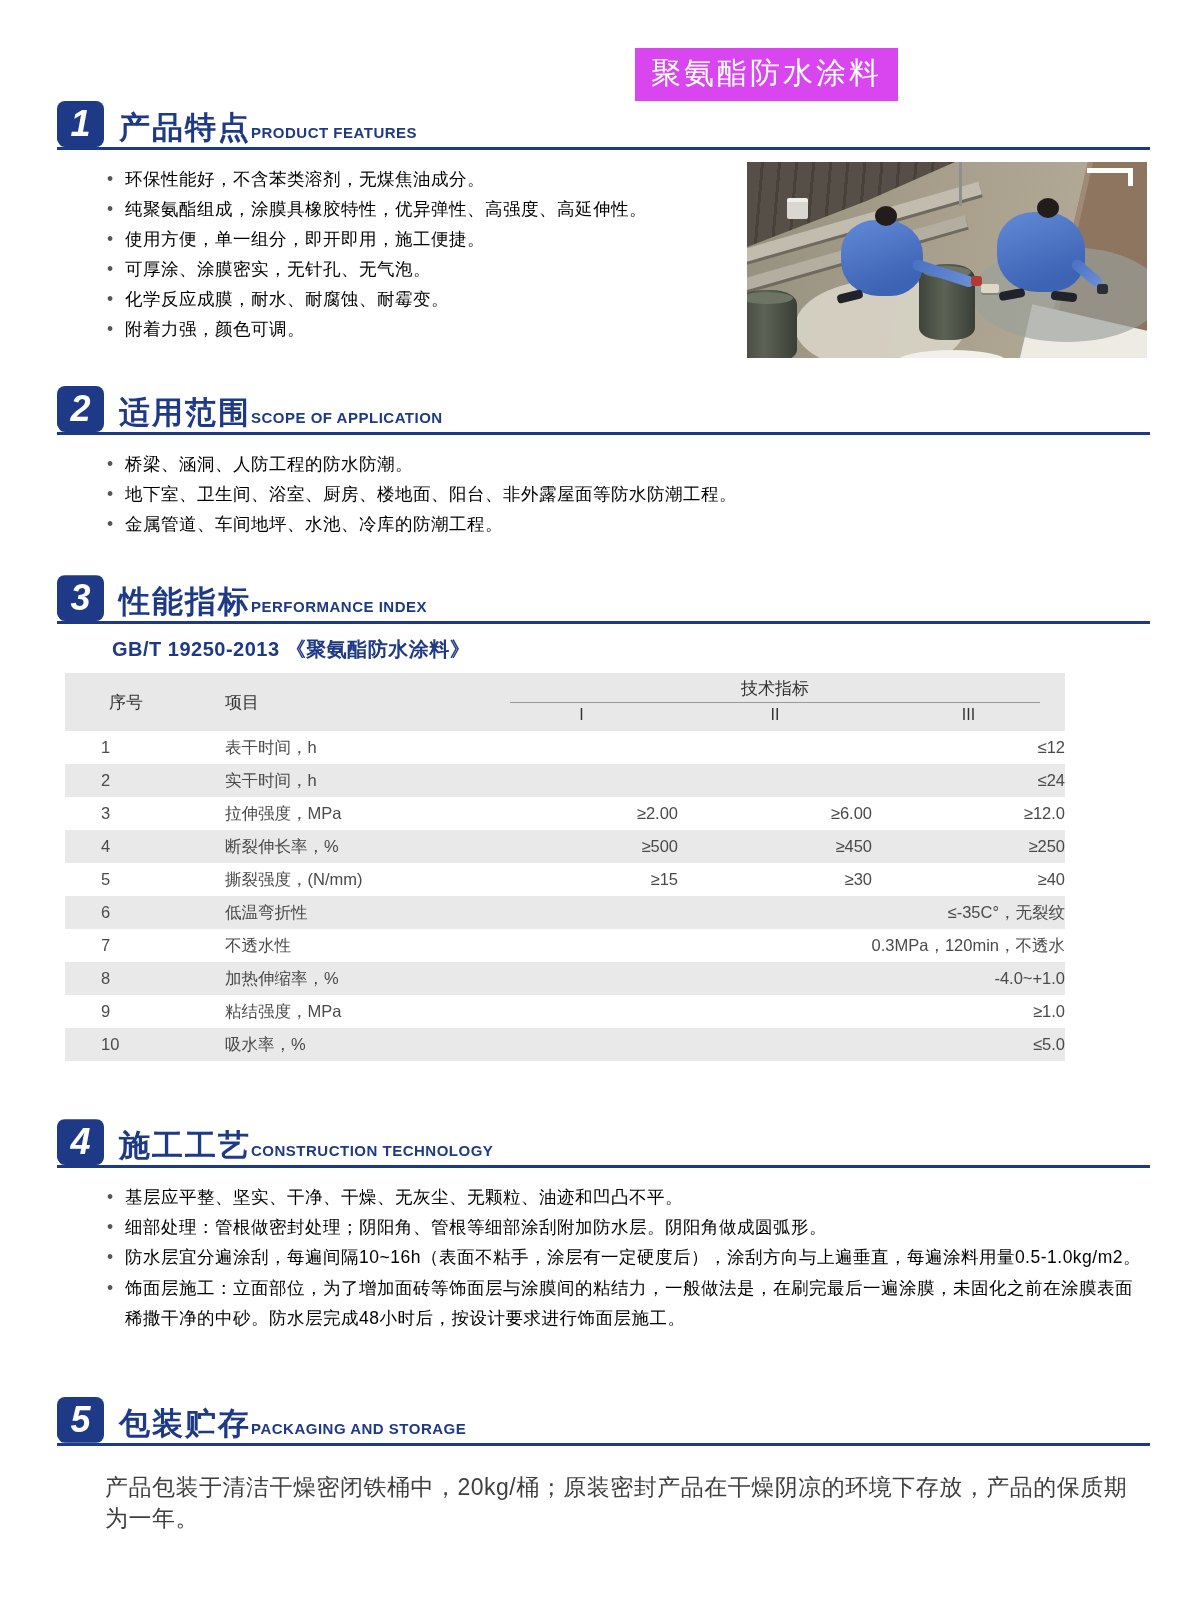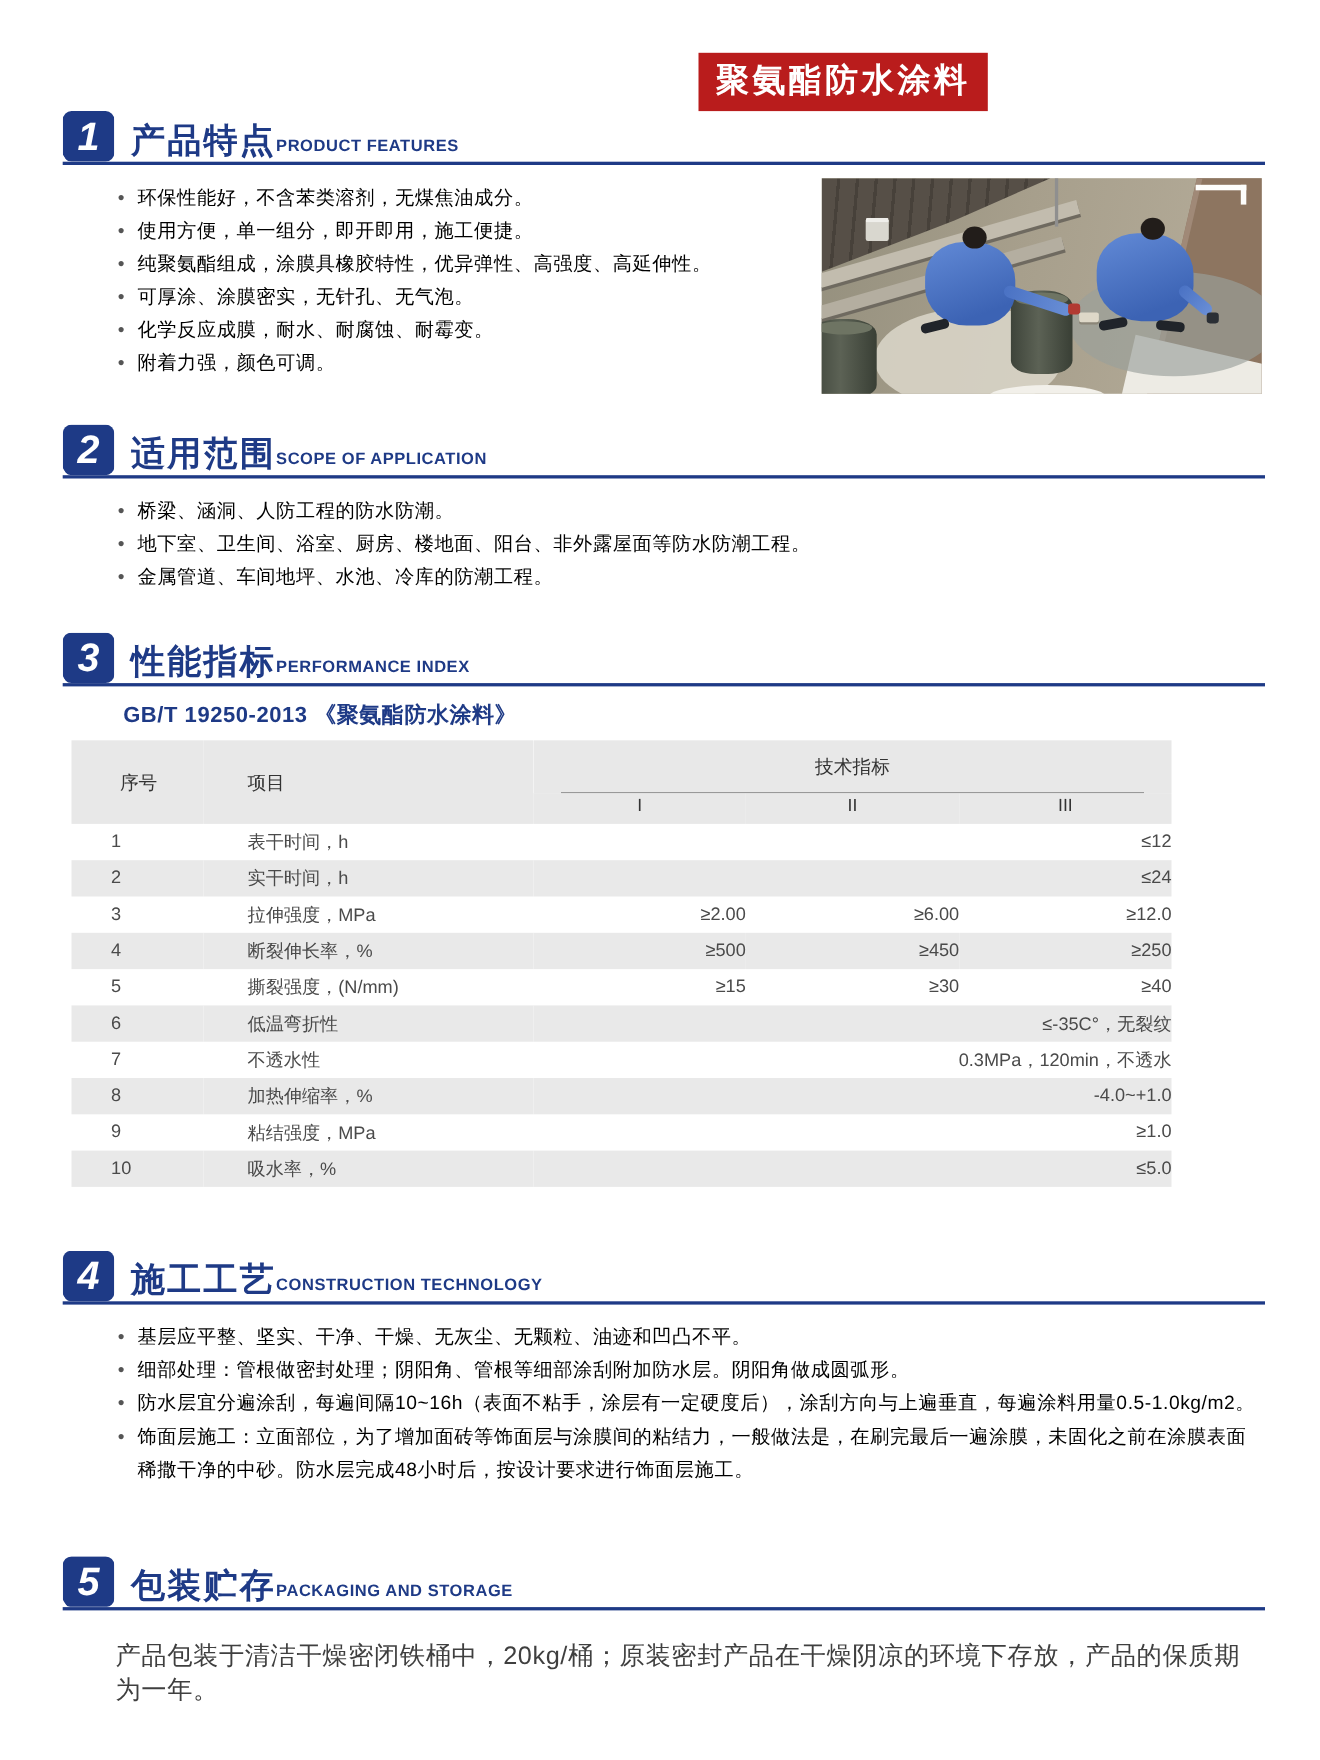--- a/index.html
+++ b/index.html
@@ -1,22 +1,22 @@
 <!DOCTYPE html>
 <html><head>
 <meta charset="utf-8">
 <style>
   * { box-sizing: border-box; margin: 0; padding: 0; }
   html,body { background:#fff; }
   body { font-family: "Liberation Sans", "DejaVu Sans", sans-serif; color:#3c3c3c; }
   .page { position:relative; width:1200px; height:1600px; margin:0 auto; background:#fff; padding:0 50px 0 57px; overflow:hidden; }
 
   
-  .banner { display:inline-block; margin:48px 0 0 578px; background:#b91c1c; color:#fff;
-            font-size:30px; font-weight:bold; letter-spacing:3px; padding:5px 16px 7px; }
+  .banner { display:inline-block; margin:48px 0 0 578px; background:#d946ef; color:#fff;
+            font-size:30px; font-weight:normal; letter-spacing:3px; padding:5px 16px 7px; }
 
   
   .sec-head { display:flex; align-items:flex-end; border-bottom:3px solid #1e3a86; padding-bottom:0; }
   .badge { width:47px; height:46px; background:#1e3a86; color:#fff; border-radius:8px 8px 0 3px;
            display:flex; align-items:center; justify-content:center;
            font-size:36px; font-weight:bold; font-style:italic; margin-right:15px;
            clip-path: polygon(0 0,100% 0,100% 100%,9% 100%,0 86%); border-radius:8px; }
   .sec-title { color:#1e3a86; font-size:31px; font-weight:bold; letter-spacing:2px; line-height:1; padding-bottom:4px; }
   .sec-sub { color:#1e3a86; font-size:15px; font-weight:bold; letter-spacing:.5px; margin-left:0; padding-bottom:6px; }
 
@@ -94,21 +94,21 @@
 
   .standard { margin:12px 0 0 55px; color:#1e3a86; font-size:20px; font-weight:bold; letter-spacing:.5px; }
 
   
   table.perf { border-collapse:collapse; table-layout:fixed; width:1000px; margin:10px 0 0 8px; }
   table.perf th, table.perf td { font-weight:normal; }
   thead th { background:#e8e8e8; color:#333; }
   .h-no, .h-item { text-align:left; vertical-align:middle; font-size:17px; }
   .h-no { padding-left:44px; }
   .h-item { padding-left:40px; }
-  .h-tech { font-size:17px; height:48px; position:relative; }
+  .h-tech { font-size:17px; height:30px; position:relative; }
   .h-tech::after { content:""; position:absolute; left:25px; right:25px; bottom:0; border-bottom:1.5px solid #999; }
   .h-sub { font-size:16px; font-weight:bold; height:28px; padding-bottom:4px; }
   tbody td { height:33px; font-size:16.5px; color:#4a4a4a; }
   tbody tr:nth-child(even) { background:#e9e9e9; }
   td.col-no { padding-left:36px; }
   td.col-item { padding-left:40px; }
   td.col-val { text-align:right; }
 
   .sec5-text { margin:26px 0 0 48px; font-size:23px; letter-spacing:.5px; color:#3f3f3f; }
 </style>
@@ -122,22 +122,22 @@
   
   <div class="sec sec1">
     <div class="sec-head">
       <div class="badge">1</div>
       <div class="sec-title">产品特点</div>
       <div class="sec-sub">PRODUCT FEATURES</div>
     </div>
     <div class="sec1-body">
       <ul class="bullets">
           <li>环保性能好，不含苯类溶剂，无煤焦油成分。</li>
+          <li>纯聚氨酯组成，涂膜具橡胶特性，优异弹性、高强度、高延伸性。</li>
           <li>使用方便，单一组分，即开即用，施工便捷。</li>
-          <li>纯聚氨酯组成，涂膜具橡胶特性，优异弹性、高强度、高延伸性。</li>
           <li>可厚涂、涂膜密实，无针孔、无气泡。</li>
           <li>化学反应成膜，耐水、耐腐蚀、耐霉变。</li>
           <li>附着力强，颜色可调。</li>
         </ul>
       <div class="photo" title="两名穿蓝色工作服的工人蹲在屋面上涂刷灰色防水涂料">
         <div class="ph-wall"></div>
         <div class="ph-step1"></div>
         <div class="ph-step2"></div>
         <div class="ph-pole"></div>
         <div class="ph-parapet"></div>

